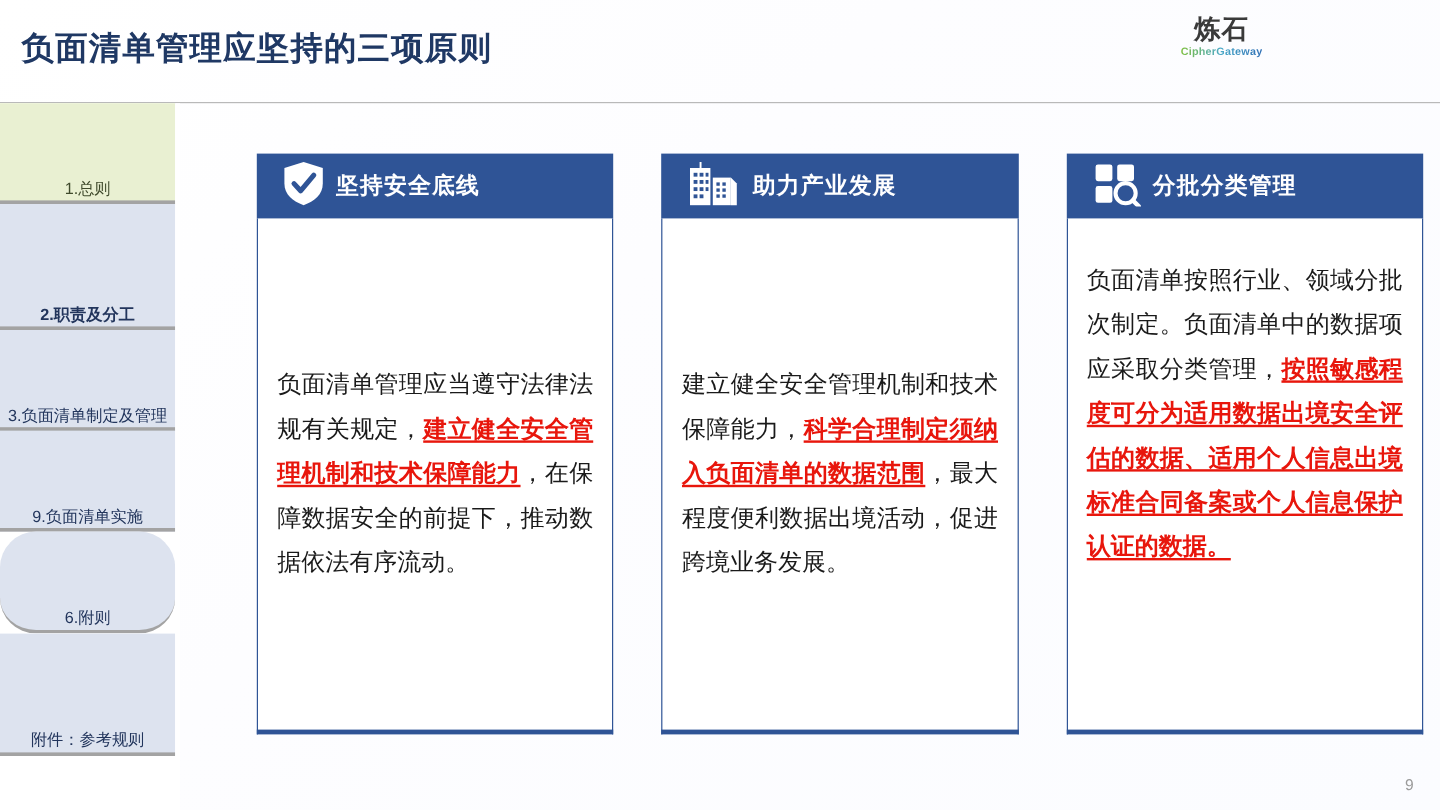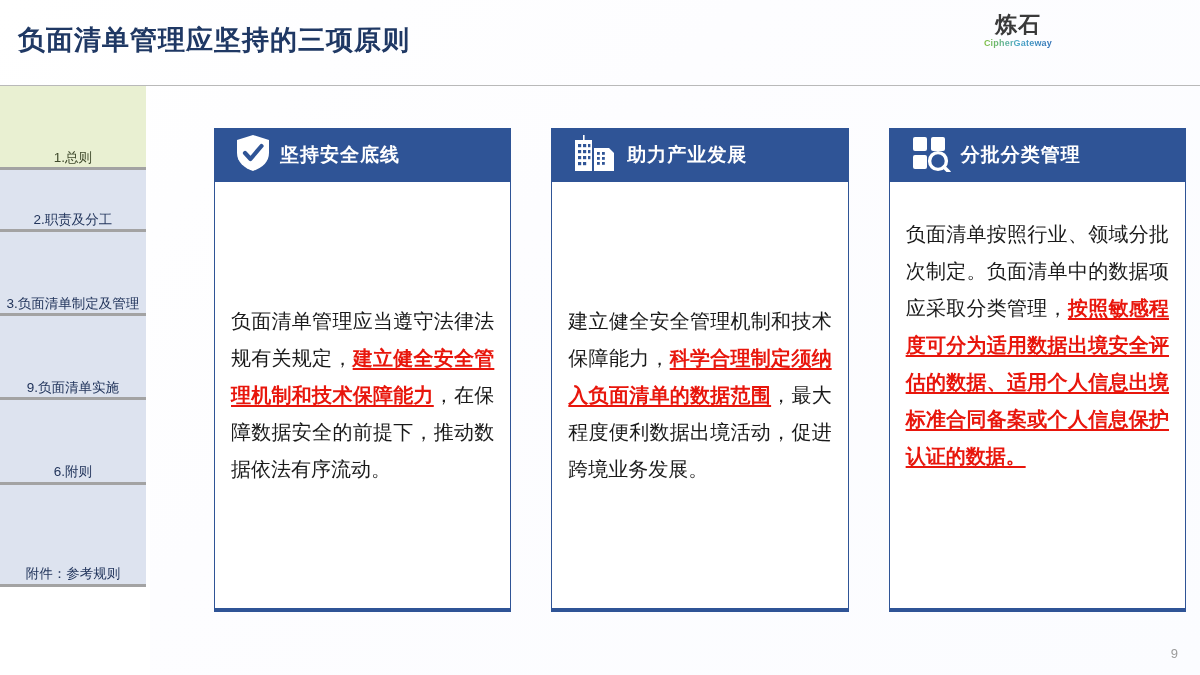--- a/index.html
+++ b/index.html
@@ -130,30 +130,30 @@
       <div class="logo-en">CipherGateway</div>
     </div>
     <div class="header-rule"></div>
   </div>
 
   <div class="sidebar">
     <div id="sidebar-items">
         <div class="side-item active" style="height: 84.1429px;">
           <span>1.总则</span>
         </div>
-        <div class="side-item" style="height: 62px;">
+        <div class="side-item" style="height: 105px; font-weight: bold;">
           <span>2.职责及分工</span>
         </div>
         <div class="side-item" style="height: 84.1429px;">
           <span>3.负面清单制定及管理</span>
         </div>
         <div class="side-item" style="height: 84.1429px;">
           <span>9.负面清单实施</span>
         </div>
-        <div class="side-item" style="height: 84.1429px;">
+        <div class="side-item" style="height: 84.1429px; border-radius: 30px;">
           <span>6.附则</span>
         </div>
         <div class="side-item" style="height: 102px;">
           <span>附件：参考规则</span>
         </div>
       </div>
     <div class="sidebar-divider"></div>
   </div>
 
   <div class="cards" id="cards-container">

